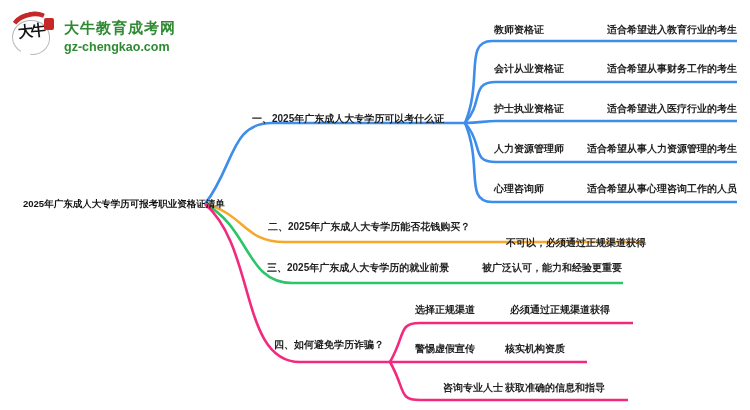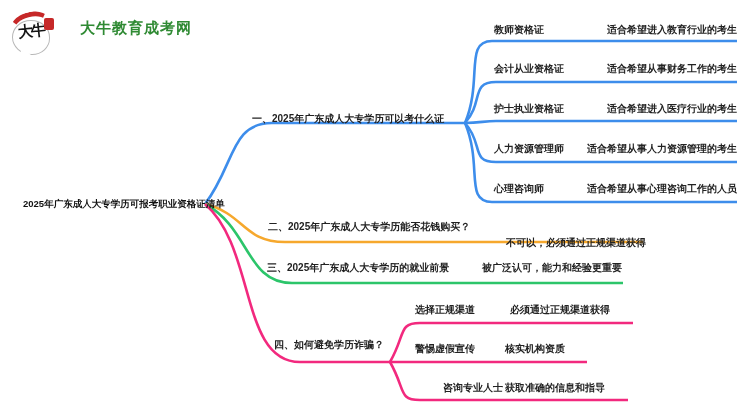--- a/index.html
+++ b/index.html
@@ -36,21 +36,21 @@
   }
   .red-arc{
     position:absolute;left:0px;top:0px;width:34px;height:20px;
     border:4px solid transparent;border-top:5px solid #c62828;
     border-radius:50%;transform:rotate(-14deg);
   }
   .red-seal{
     position:absolute;right:2px;top:6px;width:10px;height:12px;
     background:#c62828;border-radius:2px;
   }
-  .logo-txt{margin-left:24px;padding-top:7px;}
+  .logo-txt{margin-left:8px;padding-top:7px;}
   .site-name{font-size:15px;font-weight:bold;letter-spacing:1px;}
   .site-url{font-size:12.5px;font-weight:bold;margin-top:2px;}
 </style>
 </head>
 <body>
 
 <svg id="lines" width="750" height="410" viewBox="0 0 750 410">
 
   <path d="M205,204 C235,165 230,123 272,123 L465,123" fill="none" stroke-width="2.6" stroke="#3d8deb"></path>
   <path d="M465,123 C483,80 464,41 492,41 L737,41" fill="none" stroke-width="2.6" stroke="#3d8deb"></path>
@@ -72,20 +72,21 @@
 <div class="logo">
   <div class="logo-mark">
     <div class="red-arc"></div>
     <div class="bubble">
       <div class="bubble-text">大牛</div>
     </div>
     <div class="red-seal"></div>
   </div>
   <div class="logo-txt">
     <div class="site-name" style="color:#2f8a33">大牛教育成考网</div>
+    <div class="site-url" style="color:#2f8a33">gz-chengkao.com</div>
   </div>
 </div>
 
 <div class="node root-label" style="left:6px;top:198px;">2025年广东成人大专学历可报考职业资格证清单</div>
 
 <div class="node branch-label" style="left:252px;top:101px;margin-top:11px;">一、2025年广东成人大专学历可以考什么证</div>
 
 <div class="node row-title" style="left:494px;top:23px;">教师资格证</div>
 <div class="node row-desc" style="right:13px;top:23px;">适合希望进入教育行业的考生</div>
 

